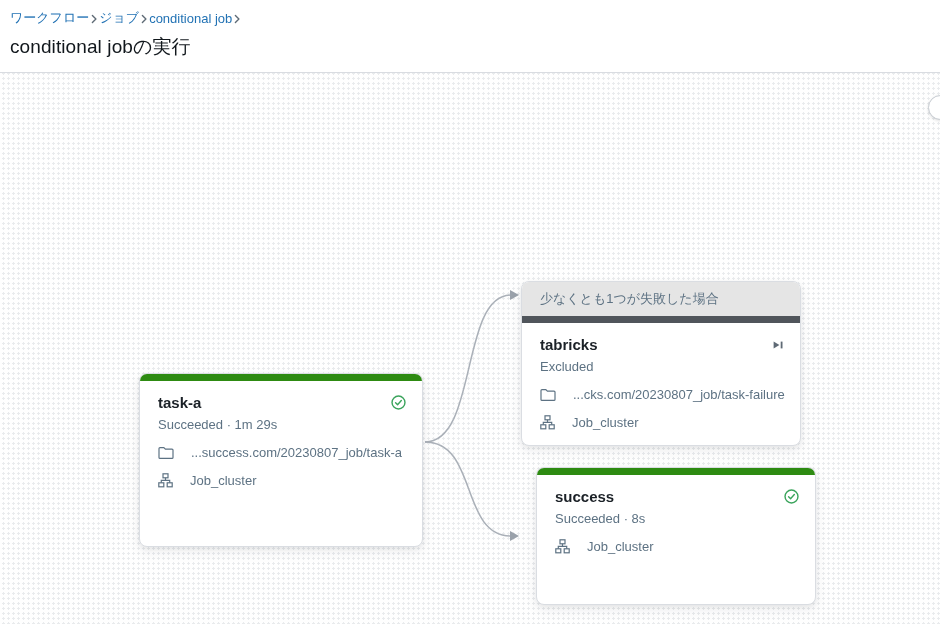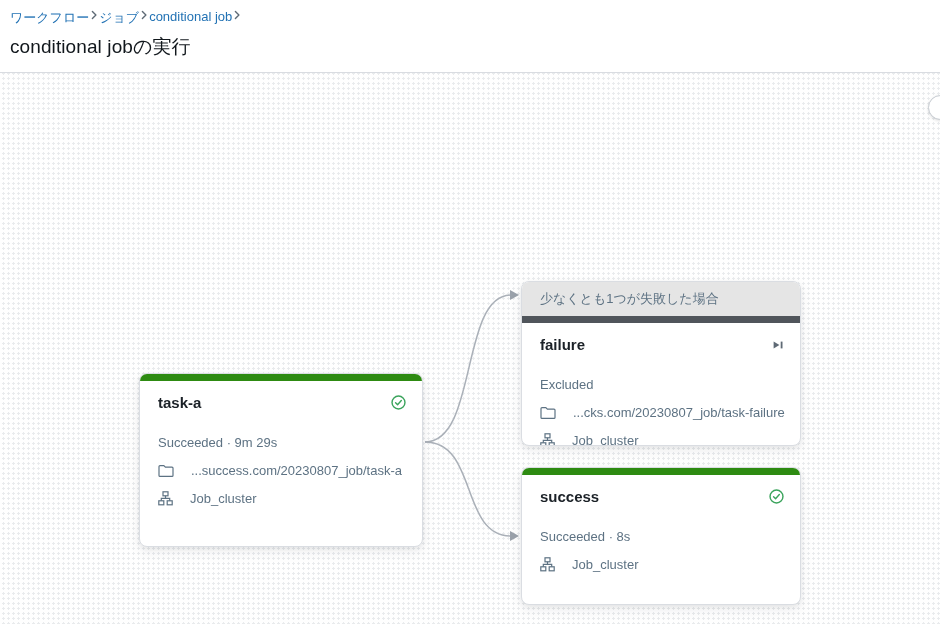--- a/index.html
+++ b/index.html
@@ -2,21 +2,21 @@
 <html><head>
 <meta charset="utf-8">
 <style>
   * { margin:0; padding:0; box-sizing:border-box; }
   html,body { width:940px; height:624px; }
   body { font-family:"Liberation Sans","DejaVu Sans",sans-serif; background:#ffffff; overflow:hidden; }
   .page { position:relative; width:940px; height:624px; background:#fff; }
 
   
   .header { position:absolute; top:0; left:0; right:0; height:72px; background:#fff; padding:9px 10px 0 10px; }
-  .breadcrumb { display:flex; align-items:flex-start; font-size:13px; }
+  .breadcrumb { display:flex; align-items:center; font-size:13px; }
   .crumb { color:#2272b4; text-decoration:none; cursor:pointer; }
   .crumb-sep { display:inline-flex; margin-top:1px; }
   .page-title { margin-top:7px; font-size:19px; font-weight:400; color:#11171c; letter-spacing:.1px; }
   .header-divider { position:absolute; top:72px; left:0; right:0; height:1px; background:#d9dce1; }
 
   
   .canvas { position:absolute; top:73px; left:0; width:940px; height:551px;
     background-color:#fefefe;
     background-image: radial-gradient(circle, #e9ebed 1px, transparent 1.15px);
     background-size:5px 5px; background-position:1px 3px; }
@@ -28,21 +28,21 @@
   
   .task-card { position:absolute; background:#fff; border:1px solid #dadde2; border-radius:8px;
     overflow:hidden; box-shadow:0 2px 5px rgba(30,39,46,.07), 0 5px 14px rgba(30,39,46,.06); cursor:pointer; }
   .state-bar { height:7px; }
   .state-bar.green { background:#2e8b12; }
   .state-bar.dark  { background:#50555b; }
   .cond-header { padding:8px 16px 8px 18px; font-size:13px; color:#5d7283; background:#e5e5e5; }
   .card-body { padding:0 16px 0 18px; }
   .title-row { display:flex; align-items:center; justify-content:space-between; margin-top:13px; }
   .task-title { font-size:15px; font-weight:600; color:#1b2127; }
-  .status-text { font-size:13px; color:#5d7283; margin-top:24px; }
+  .status-text { font-size:13px; color:#5d7283; margin-top:6px; }
   .meta-row { display:flex; align-items:center; gap:17px; margin-top:13px; font-size:13px; color:#5d7283; white-space:nowrap; }
   .meta-row .ic { flex:0 0 auto; display:inline-flex; }
 </style>
 </head>
 <body>
 
 <div class="page">
 
   <div class="header">
     <div class="breadcrumb">
@@ -83,21 +83,21 @@
       <div class="card-body">
         <div class="title-row">
           <span class="task-title">task-a</span>
           <span style="display:inline-flex;">
             <svg width="15" height="15" viewBox="0 0 16 16">
                 <circle cx="8" cy="8" r="6.9" fill="none" stroke="#3ba45c" stroke-width="1.5"></circle>
                 <path d="M4.9 8.3 L7 10.3 L11 5.9" fill="none" stroke="#3ba45c" stroke-width="1.5" stroke-linecap="round" stroke-linejoin="round"></path>
               </svg>
           </span>
         </div>
-        <div class="status-text">Succeeded · 9m 29s</div>
+        <div class="status-text">Succeeded · 1m 29s</div>
         <div class="meta-row">
           <span class="ic">
             <svg width="16" height="14" viewBox="0 0 16 14">
                 <path d="M1 2.6 C1 2 1.4 1.6 2 1.6 H5.8 L7.4 3.1 H14 C14.6 3.1 15 3.5 15 4.1 V11.4 C15 12 14.6 12.4 14 12.4 H2 C1.4 12.4 1 12 1 11.4 Z" fill="none" stroke="#5d7283" stroke-width="1.2"></path>
               </svg>
           </span>
           <span>...success.com/20230807_job/task-a</span>
         </div>
         <div class="meta-row">
           <span class="ic">
@@ -111,21 +111,21 @@
           <span>Job_cluster</span>
         </div>
       </div>
     </div>
 
     <div class="task-card" style="left:521px; top:208px; width:280px; height:165px;">
       <div class="cond-header">少なくとも1つが失敗した場合</div>
       <div class="state-bar dark"></div>
       <div class="card-body">
         <div class="title-row">
-          <span class="task-title">failure</span>
+          <span class="task-title">tabricks</span>
           <span style="display:inline-flex;">
             <svg width="12" height="12" viewBox="0 0 12 12">
                 <path d="M1.6 2.6 L7.4 6 L1.6 9.4 Z" fill="#5f6a75"></path>
                 <rect x="8.7" y="2.6" width="1.8" height="6.8" fill="#5f6a75"></rect>
               </svg>
           </span>
         </div>
         <div class="status-text">Excluded</div>
         <div class="meta-row">
           <span class="ic">
@@ -142,21 +142,21 @@
                 <rect x="0.8" y="9.8" width="5" height="4"></rect>
                 <rect x="9.2" y="9.8" width="5" height="4"></rect>
                 <path d="M7.5 4.8 V7.4 M3.3 9.8 V7.4 H11.7 V9.8"></path>
               </svg>
           </span>
           <span>Job_cluster</span>
         </div>
       </div>
     </div>
 
-    <div class="task-card" style="left:521px; top:394px; width:280px; height:138px;">
+    <div class="task-card" style="left:536px; top:394px; width:280px; height:138px;">
       <div class="state-bar green"></div>
       <div class="card-body">
         <div class="title-row">
           <span class="task-title">success</span>
           <span style="display:inline-flex;">
             <svg width="15" height="15" viewBox="0 0 16 16">
                 <circle cx="8" cy="8" r="6.9" fill="none" stroke="#3ba45c" stroke-width="1.5"></circle>
                 <path d="M4.9 8.3 L7 10.3 L11 5.9" fill="none" stroke="#3ba45c" stroke-width="1.5" stroke-linecap="round" stroke-linejoin="round"></path>
               </svg>
           </span>

